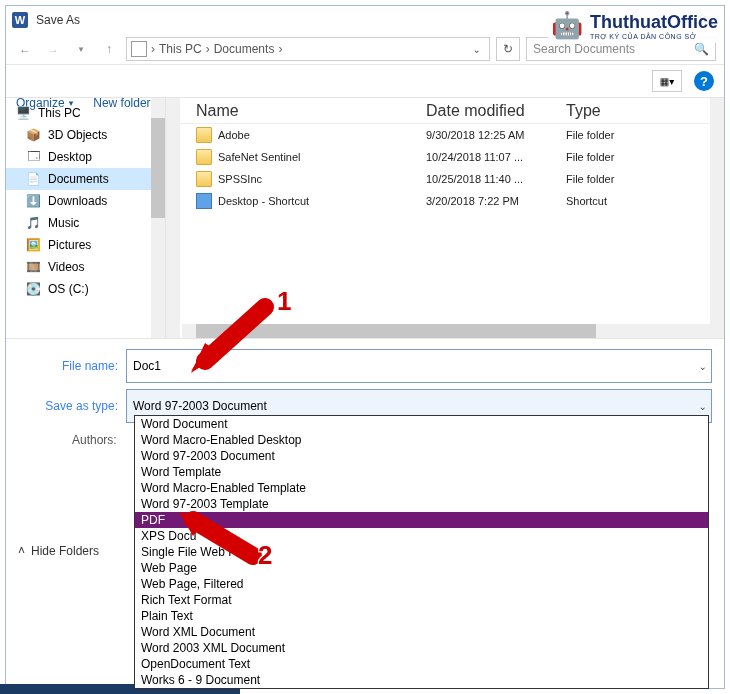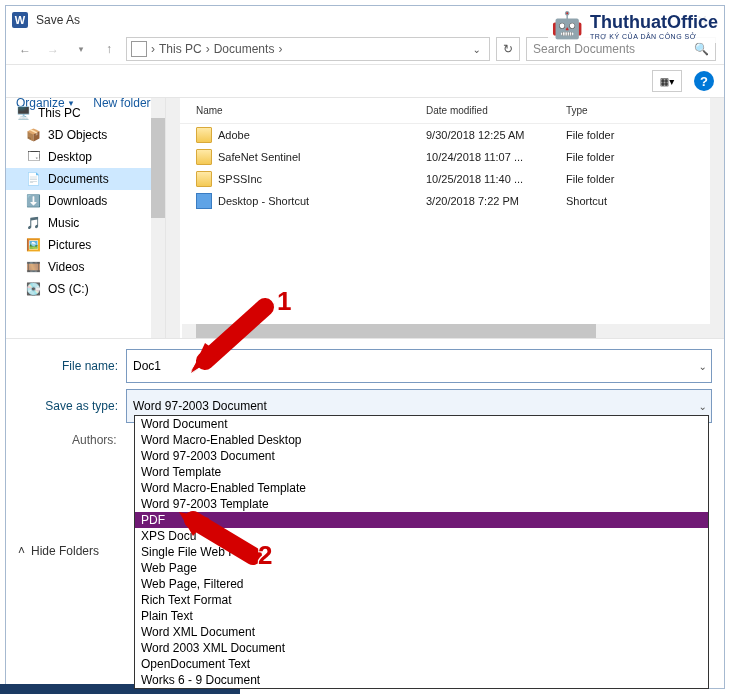--- a/index.html
+++ b/index.html
@@ -35,39 +35,39 @@
   .body { display:flex; height: 240px; }
   .tree { width: 160px; border-right:1px solid #e5e5e5; padding:4px 0; font-size:12px; overflow:hidden; position:relative;}
   .tree .vscroll { position:absolute; right:0; top:0; width:14px; height:100%; background:#f0f0f0;}
   .tree .thumb { position:absolute; right:0; top:20px; width:14px; height:100px; background:#c6c6c6;}
   .tree-item { display:flex; align-items:center; gap:6px; padding:3px 6px 3px 20px; white-space:nowrap;}
   .tree-item.top { padding-left:10px;}
   .tree-item.sel { background:#cde8ff;}
   .ticon { width:16px; height:16px; display:inline-flex; align-items:center; justify-content:center; font-size:12px;}
 
   .list { flex:1; position:relative; }
-  .list-head { display:flex; font-size:10px; color:#333; border-bottom:1px solid #eee; height:26px; align-items:center;}
+  .list-head { display:flex; font-size:16px; color:#333; border-bottom:1px solid #eee; height:26px; align-items:center;}
   .col-name { width:260px; padding-left:30px;}
   .col-date { width:140px;}
   .col-type { width:100px;}
   .list-row { display:flex; font-size:11px; color:#222; height:22px; align-items:center;}
   .list-row .col-name { display:flex; align-items:center; gap:6px; padding-left:30px;}
   .ficon { width:16px; height:16px; display:inline-block;}
   .folder-icon { background:linear-gradient(#ffe9a6,#f4c955); border:1px solid #d9a93a; border-radius:1px;}
   .shortcut-icon { background:#5fa3e6; border:1px solid #3a7cc2;}
 
   .list .hscroll { position:absolute; bottom:0; left:16px; right:2px; height:14px; background:#f0f0f0;}
   .list .hthumb { position:absolute; bottom:0; left:30px; width:400px; height:14px; background:#c6c6c6;}
   .list .vscroll2 { position:absolute; right:0; top:0; width:14px; height:100%; background:#f0f0f0;}
   .list .vsep { position:absolute; left:0; top:0; width:14px; height:100%; background:#f0f0f0;}
 
   
   .fields { padding:10px 12px 6px 12px; border-top:1px solid #e5e5e5;}
   .field-row { display:flex; align-items:center; margin-bottom:6px; font-size:12px;}
-  .field-label { width:108px; text-align:right; padding-right:8px; color:#0c4a6e;}
+  .field-label { width:108px; text-align:right; padding-right:8px; color:#3b82f6;}
   .field-input { flex:1; height:34px; border:1px solid #7a9ac0; padding:0 6px; font-size:12px; background:#fff; display:flex; align-items:center; position:relative;}
   .field-input.combo { background:#eef4fb;}
   .field-input .dd { position:absolute; right:4px; color:#555; font-size:10px;}
   .authors { font-size:12px; color:#555; padding:4px 0 0 54px;}
 
   .footer { position:absolute; bottom:130px; left:12px; font-size:12px; display:flex; align-items:center; gap:6px; color:#333;}
 
   
   .dropdown { position:absolute; left:134px; top:415px; width:575px; border:1px solid #333; background:#fff; font-size:12px; z-index:50;}
   .dropdown .opt { padding:1px 6px; white-space:nowrap;}

